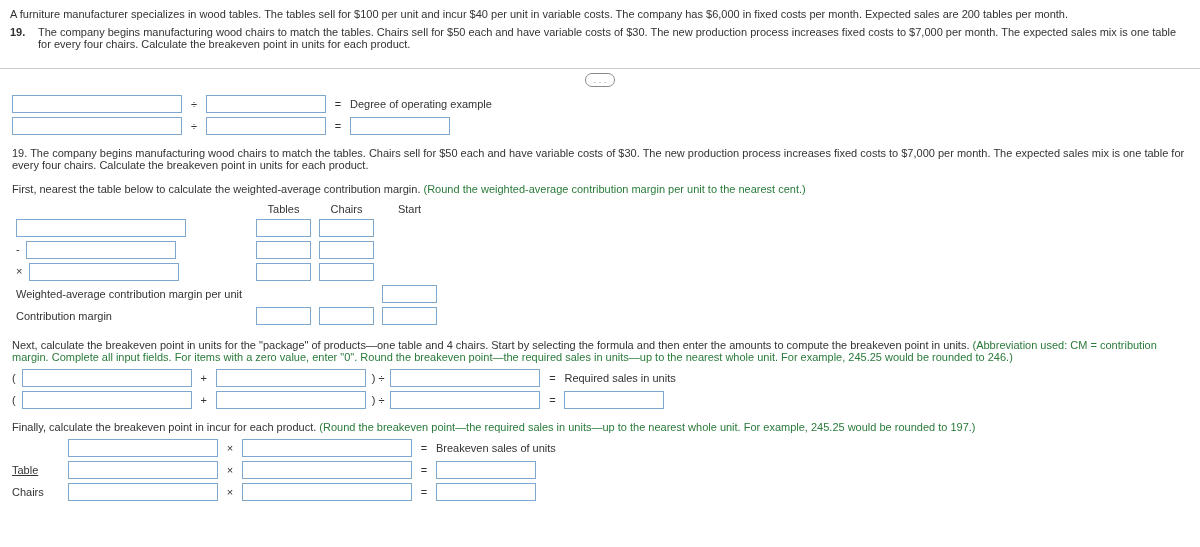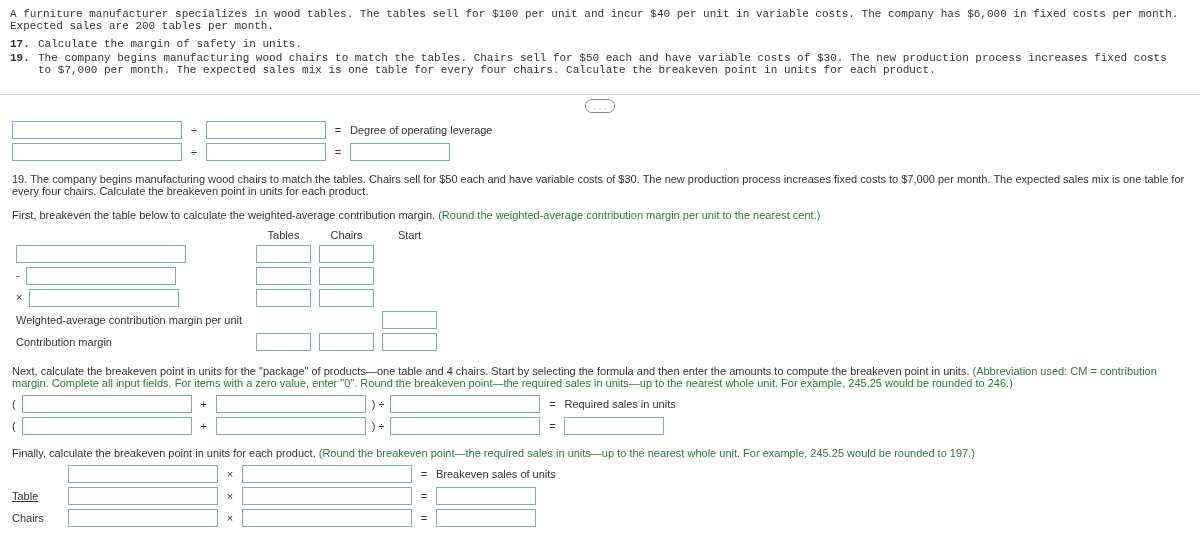--- a/index.html
+++ b/index.html
@@ -6,21 +6,20 @@
   body {
     margin: 0;
     font-family: Arial, sans-serif;
     font-size: 11px;
     color: #333;
     background: #fff;
     width: 1200px;
   }
   .header-block {
     padding: 8px 10px 6px 10px;
-    font-family: Liberation Mono, monospace;
   }
   .intro { margin-bottom: 6px; }
   .qlist { margin-left: 0; }
   .qrow { display: flex; margin-bottom: 2px; }
   .qnum { width: 28px; font-weight: bold; }
   .qtext { flex: 1; padding-right: 10px; }
   hr.sep {
     border: none;
     border-top: 1px solid #ccc;
     margin: 10px 0 0 0;
@@ -68,56 +67,52 @@
   .label-col { width: 240px; }
   .divsym { font-size: 11px; }
 </style>
 </head>
 <body>
 
 <div class="header-block">
   <div class="intro">A furniture manufacturer specializes in wood tables. The tables sell for $100 per unit and incur $40 per unit in variable costs. The company has $6,000 in fixed costs per month. Expected sales are 200 tables per month.</div>
   <div class="qlist">
     <div class="qrow">
-      <div class="qnum">17.</div>
-      <div class="qtext">Calculate the margin of safety in units.</div>
-    </div>
-    <div class="qrow">
       <div class="qnum">19.</div>
       <div class="qtext">The company begins manufacturing wood chairs to match the tables. Chairs sell for $50 each and have variable costs of $30. The new production process increases fixed costs to $7,000 per month. The expected sales mix is one table for every four chairs. Calculate the breakeven point in units for each product.</div>
     </div>
   </div>
 </div>
 
 <hr class="sep">
 <div class="pager">
   <span class="pager-pill">. . .</span>
 </div>
 
 <div class="content">
 
   <div class="row">
     <span class="inbox w170"></span>
     <span class="op divsym">÷</span>
     <span class="inbox w120"></span>
     <span class="op">=</span>
-    <span>Degree of operating leverage</span>
+    <span>Degree of operating example</span>
   </div>
   <div class="row">
     <span class="inbox w170"></span>
     <span class="op divsym">÷</span>
     <span class="inbox w120"></span>
     <span class="op">=</span>
     <span class="inbox w100"></span>
   </div>
 
   <div class="section-txt">19. The company begins manufacturing wood chairs to match the tables. Chairs sell for $50 each and have variable costs of $30. The new production process increases fixed costs to $7,000 per month. The expected sales mix is one table for every four chairs. Calculate the breakeven point in units for each product.</div>
 
   <div class="section-txt">
-    <span>First, breakeven the table below to calculate the weighted-average contribution margin. </span><span class="green">(Round the weighted-average contribution margin per unit to the nearest cent.)</span>
+    <span>First, nearest the table below to calculate the weighted-average contribution margin. </span><span class="green">(Round the weighted-average contribution margin per unit to the nearest cent.)</span>
   </div>
 
   <table class="cmtable">
     <tbody>
         <tr>
       <th class="label-col"></th>
       <th>Tables</th>
       <th>Chairs</th>
       <th>Start</th>
     </tr>
@@ -173,21 +168,21 @@
     <span class="inbox w170"></span>
     <span class="op">+</span>
     <span class="inbox w150"></span>
     <span>) ÷</span>
     <span class="inbox w150"></span>
     <span class="op">=</span>
     <span class="inbox w100"></span>
   </div>
 
   <div class="section-txt">
-    <span>Finally, calculate the breakeven point in units for each product. </span><span class="green">(Round the breakeven point—the required sales in units—up to the nearest whole unit. For example, 245.25 would be rounded to 197.)</span>
+    <span>Finally, calculate the breakeven point in incur for each product. </span><span class="green">(Round the breakeven point—the required sales in units—up to the nearest whole unit. For example, 245.25 would be rounded to 197.)</span>
   </div>
 
   <div class="row">
     <span class="cell" style="width:50px;"></span>
     <span class="inbox w150"></span>
     <span class="op">×</span>
     <span class="inbox w170"></span>
     <span class="op">=</span>
     <span>Breakeven sales of units</span>
   </div>

